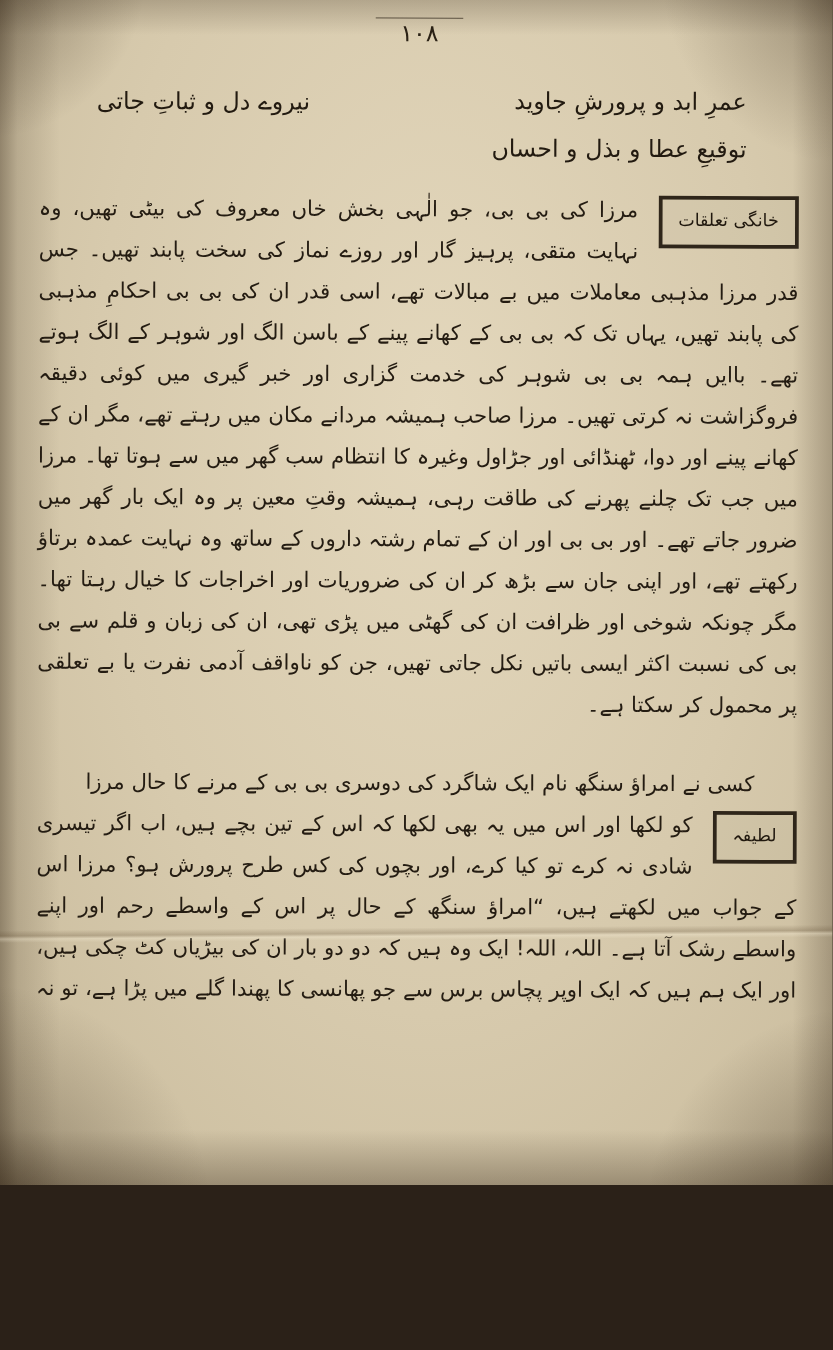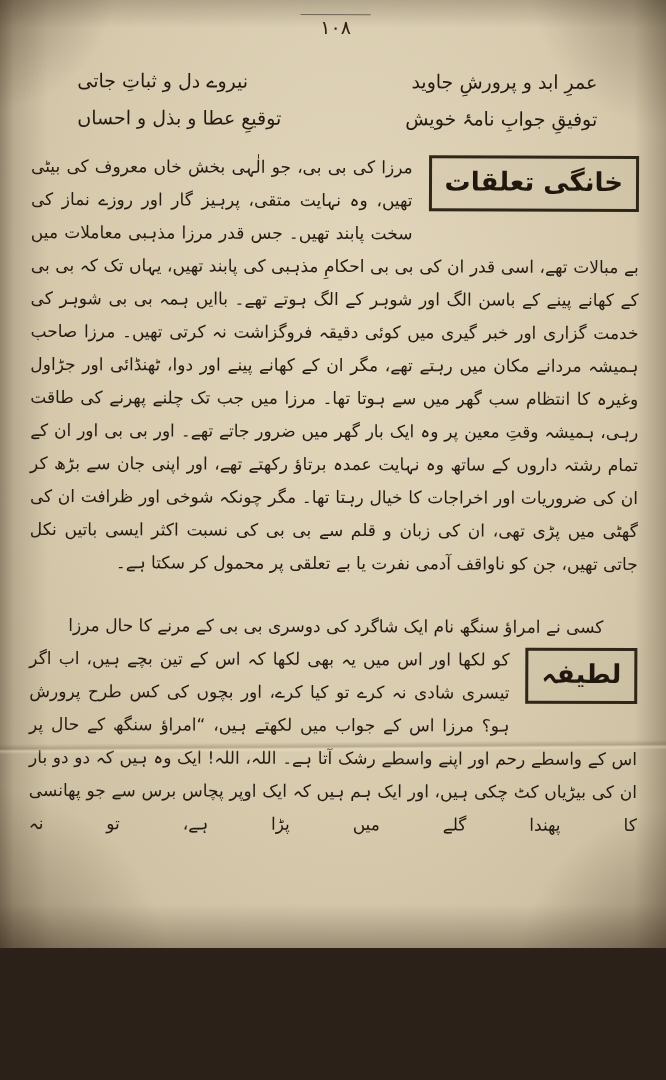--- a/index.html
+++ b/index.html
@@ -81,22 +81,22 @@
     font-size: 17px;
     line-height: 33px;
     text-align: justify;
     color: #241c12;
   }
   .heading-box {
     float: right;
     border: 3px solid #2f261a;
     padding: 9px 13px 11px 13px;
     margin: 4px 0 8px 16px;
-    font-size: 26px;
-    font-weight: bold;
+    font-size: 14px;
+    font-weight: normal;
     line-height: 1.15;
     color: #20180e;
     background: rgba(0,0,0,0.02);
   }
   .latifa-intro {
     font-size: 17px;
     line-height: 33px;
     text-indent: 34px;
     margin-top: 30px;
     text-align: justify;
@@ -113,21 +113,20 @@
   <div class="page" lang="ur" dir="rtl">
 
     <div class="page-number">۱۰۸</div>
 
     <div class="verse">
       <div class="verse-row">
         <span class="hemistich">عمرِ ابد و پرورشِ جاوید</span>
         <span class="hemistich">نیروے دل و ثباتِ جاتی</span>
       </div>
       <div class="verse-row">
-        <span class="hemistich">توفیقِ جوابِ نامۂ خویش</span>
         <span class="hemistich">توقیعِ عطا و بذل و احساں</span>
       </div>
     </div>
 
     <div class="section">
       <p class="body-text">
         <span class="heading-box">خانگی تعلقات</span><span>مرزا کی بی بی، جو الٰہی بخش خاں معروف کی بیٹی تھیں، وہ نہایت متقی، پرہیز گار اور روزے نماز کی سخت پابند تھیں۔ جس قدر مرزا مذہبی معاملات میں بے مبالات تھے، اسی قدر ان کی بی بی احکامِ مذہبی کی پابند تھیں، یہاں تک کہ بی بی کے کھانے پینے کے باسن الگ اور شوہر کے الگ ہوتے تھے۔ باایں ہمہ بی بی شوہر کی خدمت گزاری اور خبر گیری میں کوئی دقیقہ فروگزاشت نہ کرتی تھیں۔ مرزا صاحب ہمیشہ مردانے مکان میں رہتے تھے، مگر ان کے کھانے پینے اور دوا، ٹھنڈائی اور جڑاول وغیرہ کا انتظام سب گھر میں سے ہوتا تھا۔ مرزا میں جب تک چلنے پھرنے کی طاقت رہی، ہمیشہ وقتِ معین پر وہ ایک بار گھر میں ضرور جاتے تھے۔ اور بی بی اور ان کے تمام رشتہ داروں کے ساتھ وہ نہایت عمدہ برتاؤ رکھتے تھے، اور اپنی جان سے بڑھ کر ان کی ضروریات اور اخراجات کا خیال رہتا تھا۔ مگر چونکہ شوخی اور ظرافت ان کی گھٹی میں پڑی تھی، ان کی زبان و قلم سے بی بی کی نسبت اکثر ایسی باتیں نکل جاتی تھیں، جن کو ناواقف آدمی نفرت یا بے تعلقی پر محمول کر سکتا ہے۔</span>
       </p>
     </div>
 

